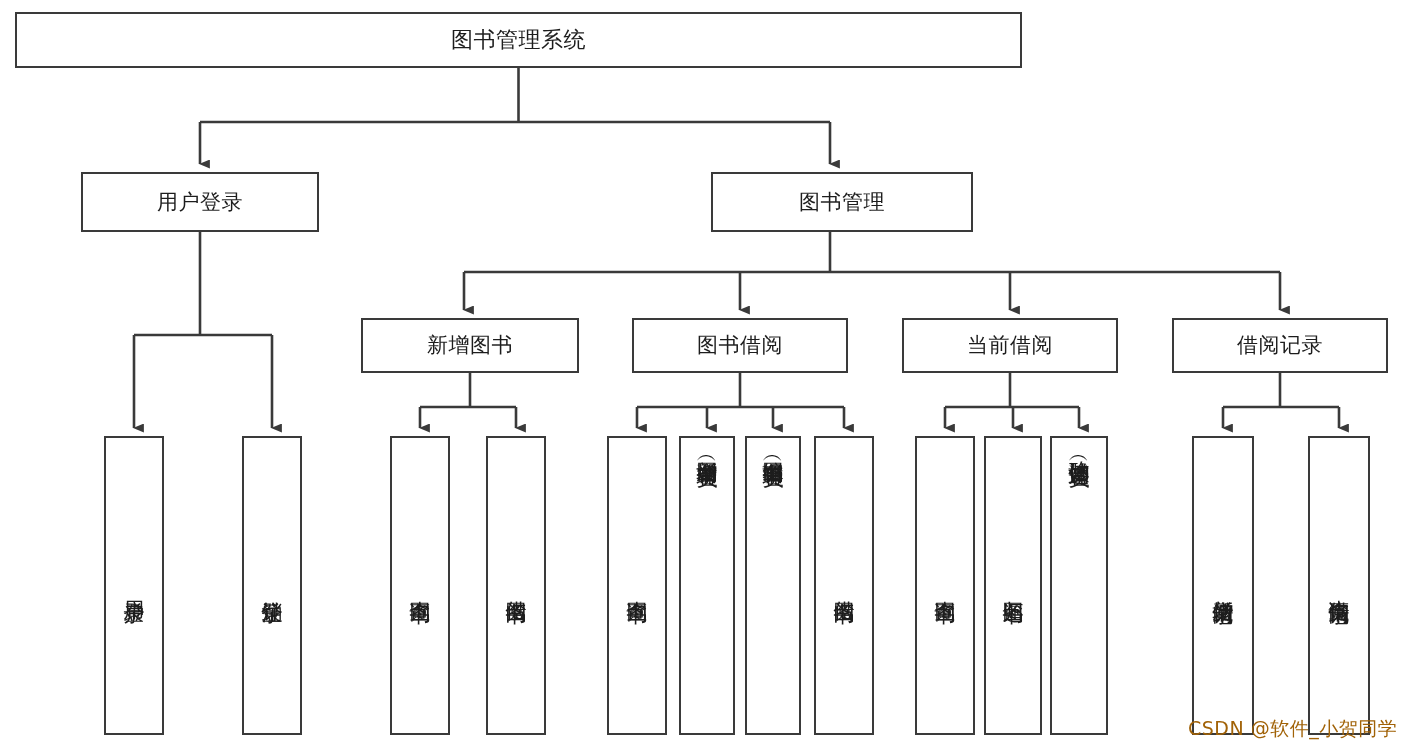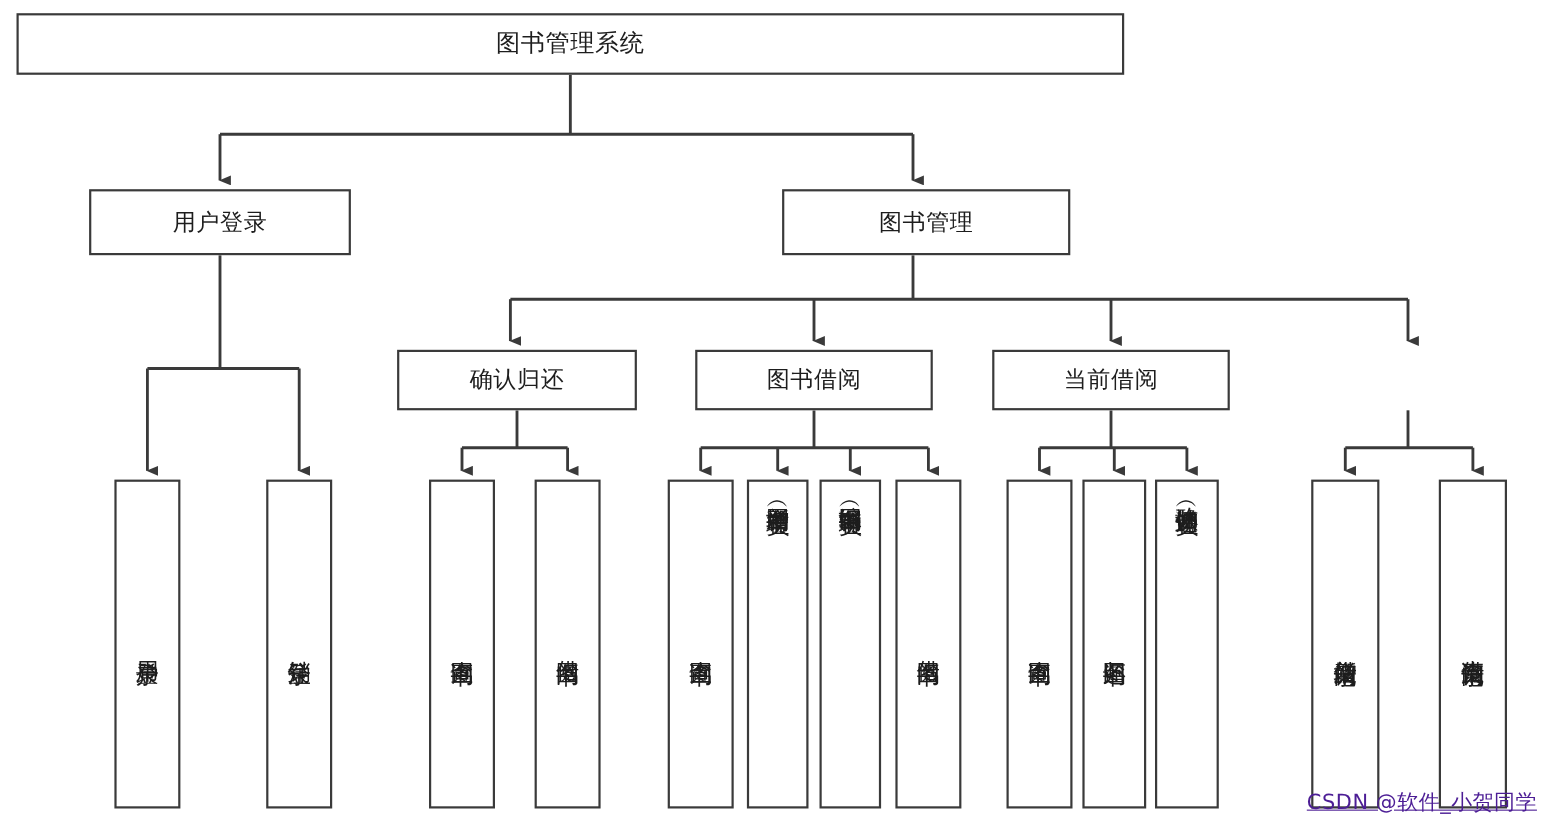--- a/index.html
+++ b/index.html
@@ -66,24 +66,23 @@
   .node.vert.align-mid {
     align-items: center;
   }
   .node.vert.align-top {
     align-items: flex-start;
     padding-top: 6px;
   }
   .watermark {
     position: absolute;
     font-size: 19px;
-    color: #4c1d95;
+    color: #a16207;
     white-space: nowrap;
     letter-spacing: 0.5px;
-    text-decoration: underline;
   }
 </style>
 </head>
 <body>
 
 <div id="canvas">
 
   <svg class="wires" viewBox="0 0 1405 747" xmlns="http://www.w3.org/2000/svg">
     <defs>
       <marker id="arrow" viewBox="0 0 10 12" refX="5" refY="11" markerWidth="9" markerHeight="11" orient="auto-start-reverse" markerUnits="userSpaceOnUse">
@@ -142,28 +141,31 @@
   </div>
 
   <div class="node horiz" style="left:81px; top:172px; width:238px; height:60px;">
     <span class="label">用户登录</span>
   </div>
   <div class="node horiz" style="left:711px; top:172px; width:262px; height:60px;">
     <span class="label">图书管理</span>
   </div>
 
   <div class="node horiz" style="left:361px; top:318px; width:218px; height:55px;">
-    <span class="label">确认归还</span>
+    <span class="label">新增图书</span>
   </div>
   <div class="node horiz" style="left:902px; top:318px; width:216px; height:55px;">
     <span class="label">当前借阅</span>
   </div>
   <div class="node horiz" style="left:632px; top:318px; width:216px; height:55px;">
     <span class="label">图书借阅</span>
   </div>
+  <div class="node horiz" style="left:1172px; top:318px; width:216px; height:55px;">
+    <span class="label">借阅记录</span>
+  </div>
 
   <div class="node vert align-mid" style="left:104px; top:436px; width:60px; height:299px;">
     <span class="label">用户登录</span>
   </div>
   <div class="node vert align-mid" style="left:242px; top:436px; width:60px; height:299px;">
     <span class="label">注销登录</span>
   </div>
 
   <div class="node vert align-mid" style="left:390px; top:436px; width:60px; height:299px;">
     <span class="label">查询图书</span>

